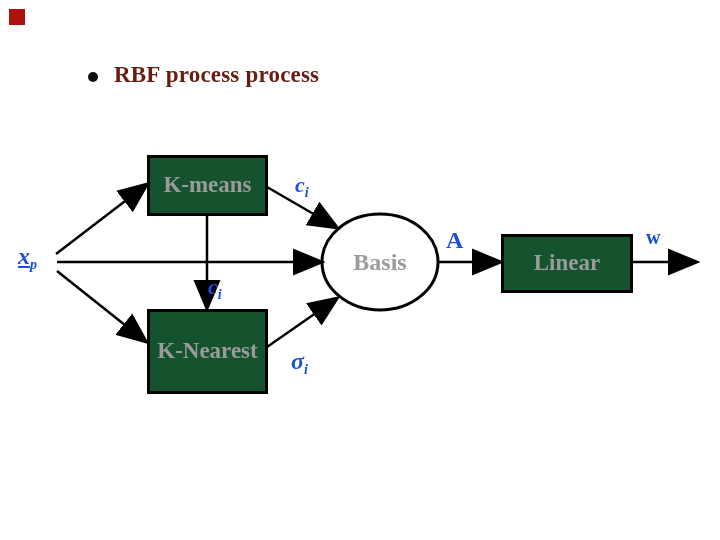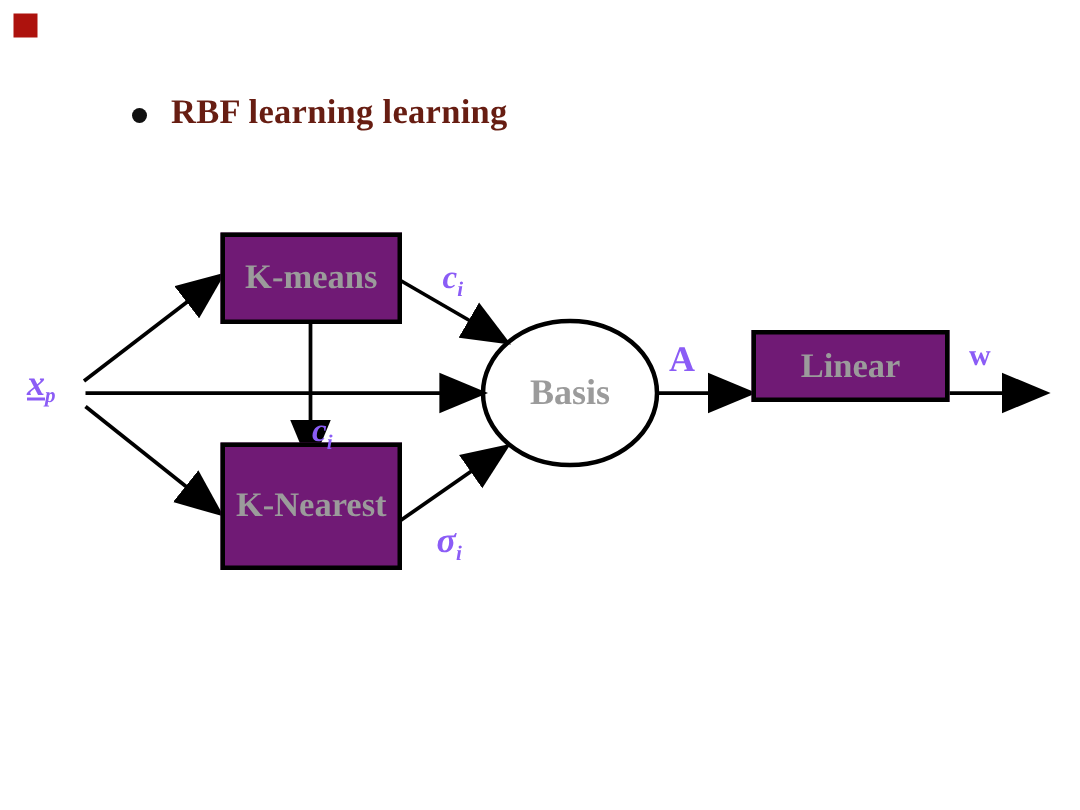--- a/index.html
+++ b/index.html
@@ -33,59 +33,59 @@
     font-size:23px;font-weight:bold;color:var(--title-color);
     letter-spacing:0.2px;white-space:nowrap;
   }
 
   svg.diagram{left:0;top:0;width:720px;height:540px;}
   svg .conn{stroke:var(--line-color);stroke-width:2.5;fill:none;}
   svg .shape{stroke:var(--line-color);stroke-width:3;fill:#ffffff;}
 
   .node{
     border:3px solid var(--line-color);
-    background:#701a75;
+    background:#14532d;
     display:flex;flex-direction:column;align-items:center;justify-content:center;
     color:var(--node-label-color);
     font-weight:bold;font-size:23px;line-height:1.25;
     text-align:center;white-space:nowrap;
   }
   .node-kmeans{left:147px;top:155px;width:121px;height:61px;}
-  .node-knn{left:147px;top:295px;width:121px;height:85px;}
-  .node-linreg{left:501px;top:220px;width:132px;height:48px;}
+  .node-knn{left:147px;top:309px;width:121px;height:85px;}
+  .node-linreg{left:501px;top:234px;width:132px;height:59px;}
   .ellipse-label{
     left:322px;top:214px;width:116px;height:96px;
     display:flex;flex-direction:column;align-items:center;justify-content:center;
     color:var(--node-label-color);
     font-weight:bold;font-size:24px;line-height:1.2;text-align:center;
     pointer-events:none;white-space:nowrap;
   }
 
   .math{
-    color:#8b5cf6;font-weight:bold;font-style:italic;
+    color:#1d4ed8;font-weight:bold;font-style:italic;
     font-size:24px;line-height:1;white-space:nowrap;
   }
   .math sub{
     font-size:14px;font-style:italic;vertical-align:-5px;line-height:1;
   }
   .lbl-xp{left:18px;top:244px;text-decoration:underline;}
   .lbl-ci-top{left:295px;top:174px;font-size:22px;}
   .lbl-ci-mid{left:208px;top:276px;font-size:22px;}
   .lbl-sigma{left:291px;top:349px;}
   .lbl-a{left:446px;top:228px;font-style:normal;}
   .lbl-w{left:646px;top:227px;font-size:20px;font-style:normal;}
 </style>
 </head>
 <body>
 
 <div class="abs corner-square"></div>
 
 <div class="abs title-row">
   <span class="bullet"></span>
-  <span class="slide-title">RBF learning learning</span>
+  <span class="slide-title">RBF process process</span>
 </div>
 
 <svg class="abs diagram" viewBox="0 0 720 540">
   <defs>
     <marker id="arrow" viewBox="0 0 12 10" refX="10" refY="5" markerWidth="13" markerHeight="11" orient="auto">
       <path d="M0,0 L12,5 L0,10 Z" fill="#000000"></path>
     </marker>
   </defs>
   <ellipse class="shape" cx="380" cy="262" rx="58" ry="48"></ellipse>
   <line class="conn" x1="56" y1="254" x2="146" y2="185" marker-end="url(#arrow)"></line>

